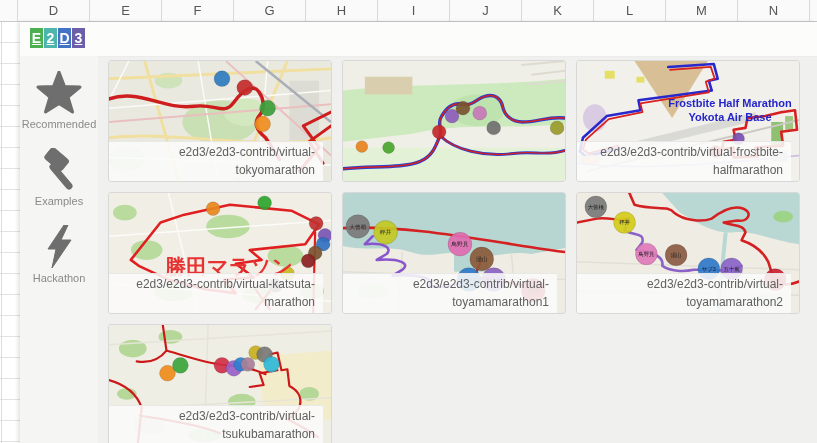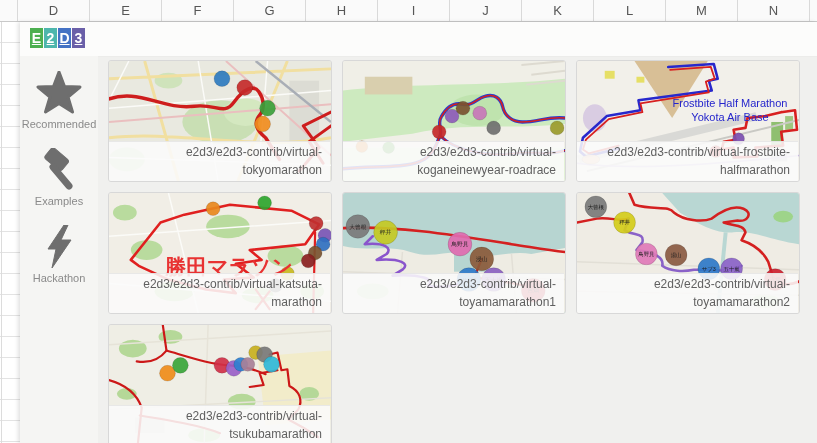--- a/index.html
+++ b/index.html
@@ -35,24 +35,24 @@
 
   
   #gallery{position:absolute;left:88px;top:38px;width:692px;
     display:grid;grid-template-columns:repeat(3,224px);gap:10px;}
   .card{position:relative;width:224px;height:122px;border:1px solid #d8d8d8;border-radius:3px;
     overflow:hidden;box-sizing:border-box;background:#eee;cursor:pointer;}
   .card svg{position:absolute;left:0;top:0;width:100%;height:100%;display:block;}
   .map-title{position:absolute;z-index:3;pointer-events:none;}
   .t-koganei{top:1px;left:0;right:0;text-align:center;font-size:20px;font-weight:bold;
     white-space:nowrap;letter-spacing:0;}
-  .t-frostbite{top:35px;left:84px;width:138px;text-align:center;font-size:11px;font-weight:normal;
+  .t-frostbite{top:35px;left:84px;width:138px;text-align:center;font-size:11px;font-weight:bold;
     white-space:pre-line;line-height:1.3;}
   .t-katsuta{top:33px;left:56px;font-size:21px;font-weight:bold;white-space:nowrap;}
-  .caption{position:absolute;z-index:4;left:0;right:1px;bottom:0;background:rgba(250,250,250,0.88);
+  .caption{position:absolute;z-index:4;left:0;right:8px;bottom:0;background:rgba(250,250,250,0.88);
     color:#606060;font-size:12px;line-height:18px;text-align:right;padding:1px 8px 2px;
     word-break:break-word;border-top:1px solid rgba(220,220,220,0.6);}
   svg text{font-family:"Liberation Sans", sans-serif;}
 </style>
 </head>
 <body>
 
 <div id="stage">
 
   <div id="col-header-row">
@@ -187,21 +187,20 @@
             <g>
               <circle cx="138" cy="53" r="7" fill="#c877b8" fill-opacity="0.92" stroke="rgba(0,0,0,0.25)" stroke-width="0.5"></circle>
             </g>
             <g>
               <circle cx="152" cy="68" r="7" fill="#6f6f6f" fill-opacity="0.92" stroke="rgba(0,0,0,0.25)" stroke-width="0.5"></circle>
             </g>
             <g>
               <circle cx="216" cy="68" r="7" fill="#9a9a2a" fill-opacity="0.92" stroke="rgba(0,0,0,0.25)" stroke-width="0.5"></circle>
             </g>
           </svg>
-        <div class="caption">e2d3/e2d3-contrib/virtual-koganeinewyear-roadrace</div>
       </div>
 
       <div class="card">
         <svg viewBox="0 0 224 122" preserveAspectRatio="none">
           <rect width="224" height="122" fill="#f2f0ea"></rect>
           <g>
             <path d="M58,0 L132,0 L96,58 Z" fill="#d8bf96"></path>
             <ellipse cx="18" cy="58" rx="12" ry="14" fill="#d9cce2"></ellipse>
             <rect x="28" y="10" width="10" height="8" fill="#e6df66"></rect>
             <rect x="60" y="16" width="8" height="6" fill="#e6df66"></rect>

